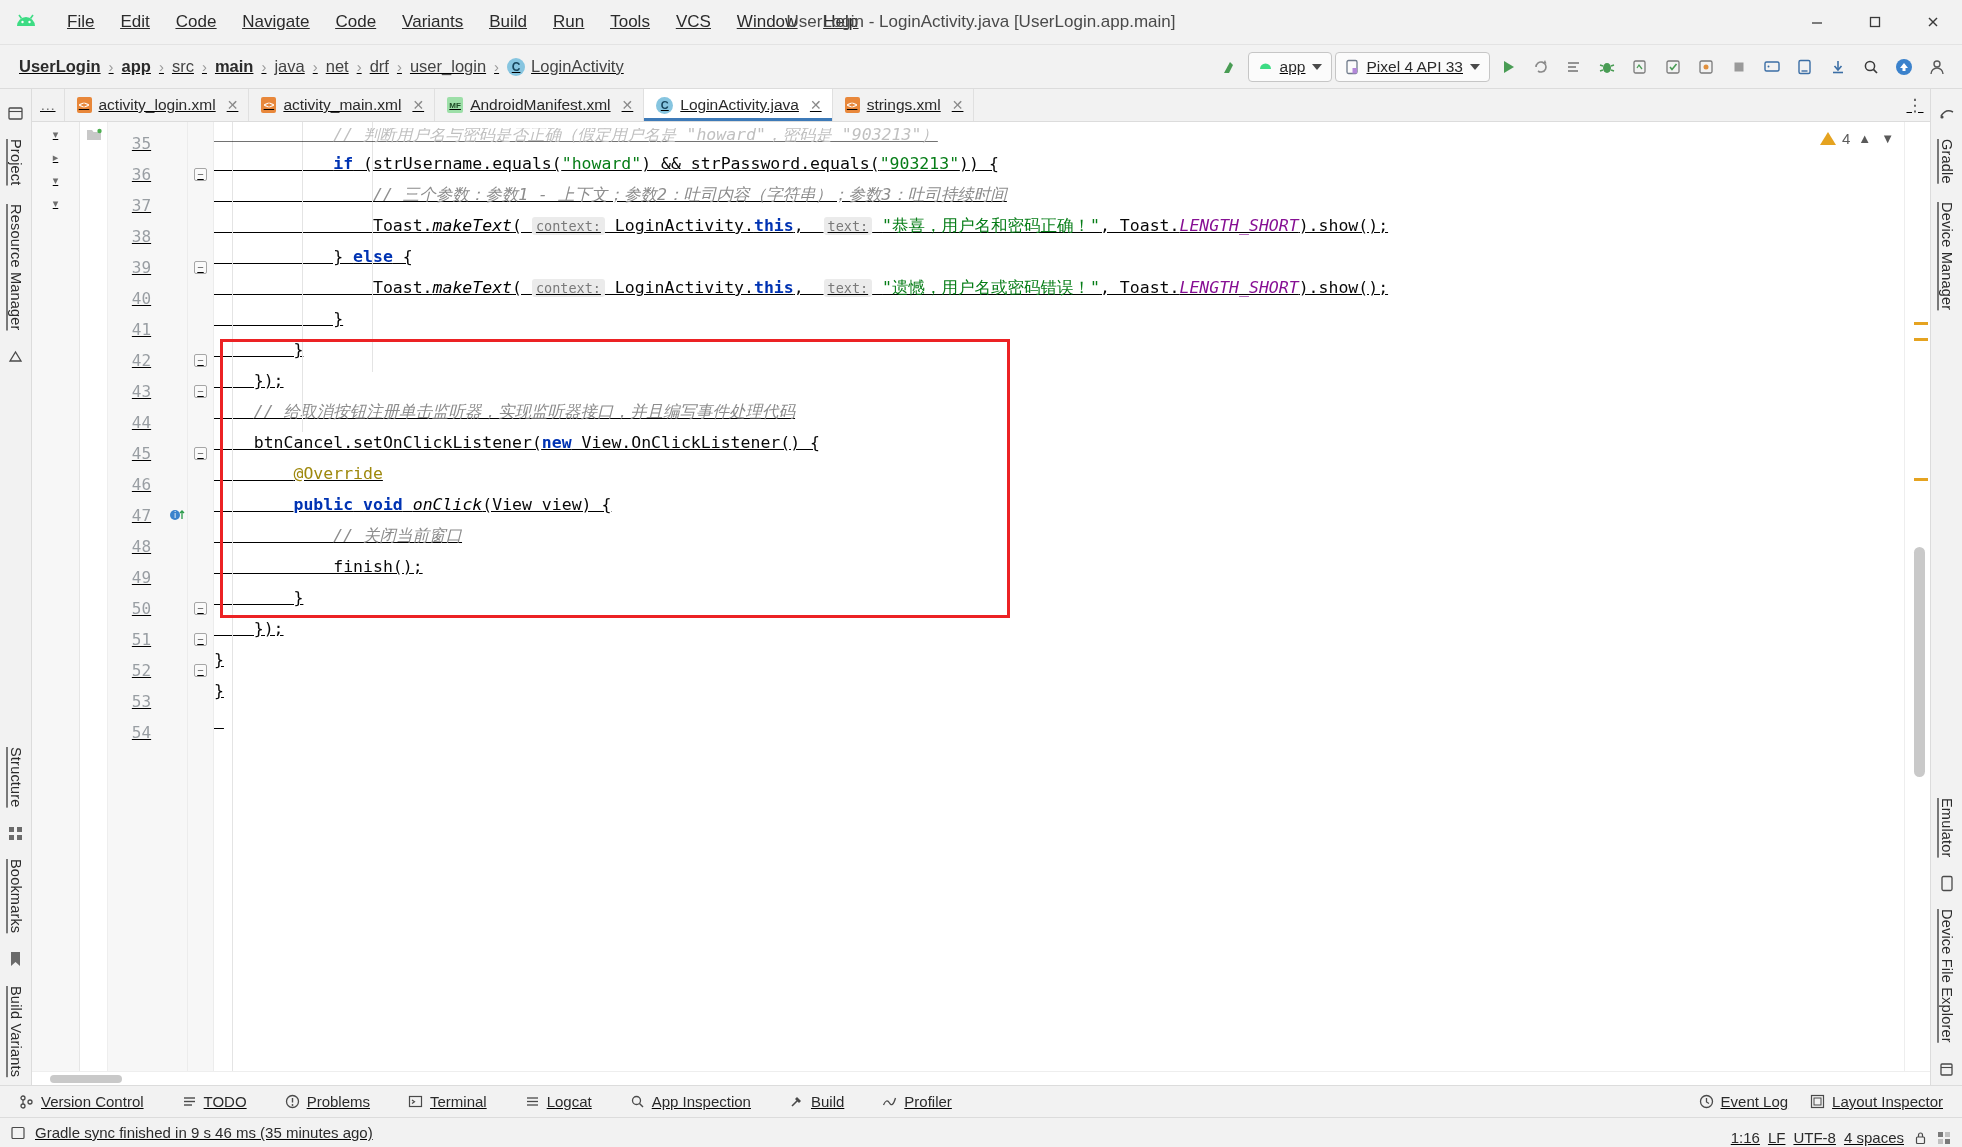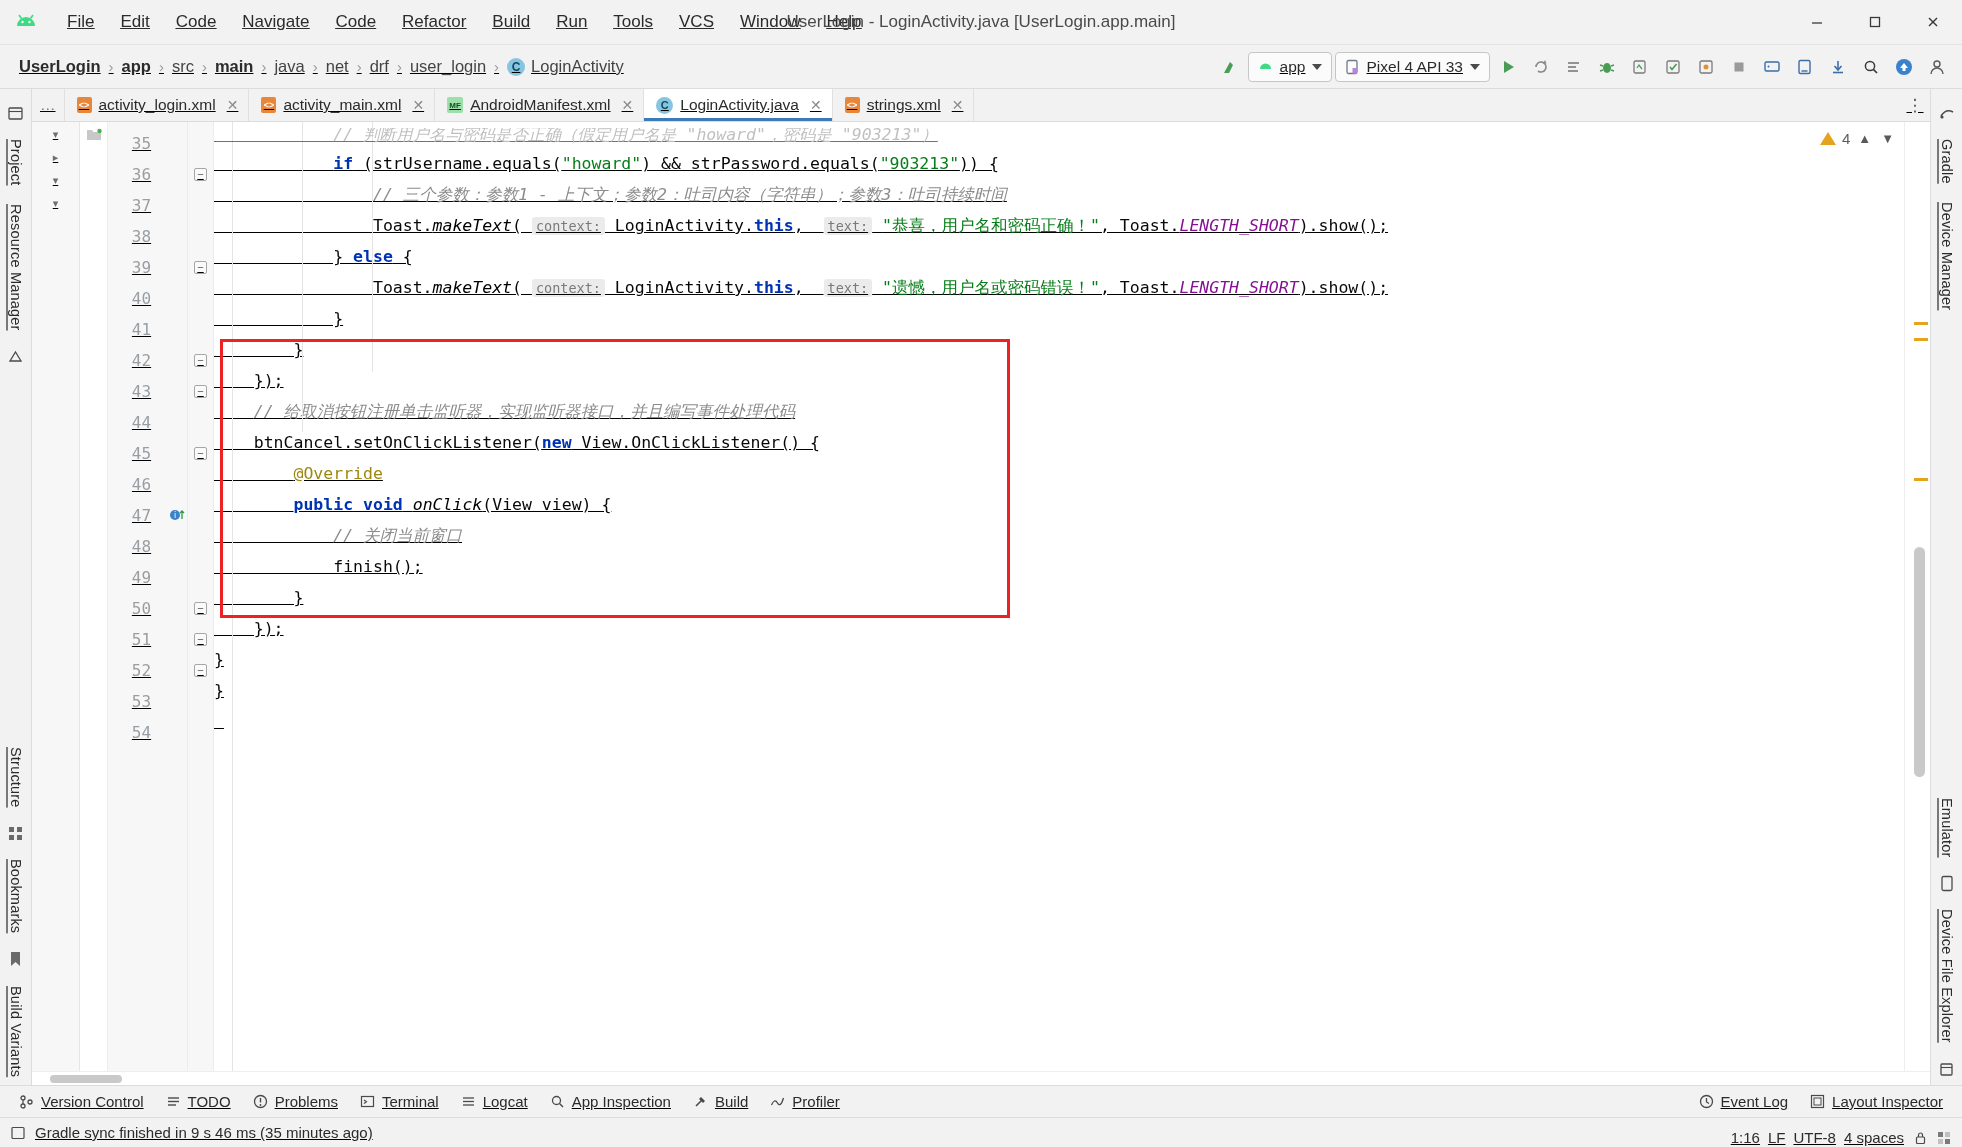--- a/index.html
+++ b/index.html
@@ -179,21 +179,21 @@
     border-bottom: 13px solid #e5a320;
   }
   .chev { font-size: 13px; color: #5a5a5a; padding: 0 2px; }
 
   
   .hscroll { height: 14px; background: #fff; border-top: 1px solid #eee; position: relative; }
   .hthumb { position: absolute; left: 18px; top: 3px; height: 8px; width: 72px; background: #c9c9c9; border-radius: 5px; }
 
   
   .toolbar-bottom {
-    height: 32px; min-height: 32px; display: flex; align-items: center; gap: 0px;
+    height: 32px; min-height: 32px; display: flex; align-items: center; gap: 16px;
     background: #f2f2f2; border-top: 1px solid #dcdcdc; padding: 0 8px;
   }
   .twitem {
     display: flex; align-items: center; gap: 7px; font-size: 15px; color: #2b2b2b;
     padding: 4px 11px; white-space: nowrap;
   }
   .tw-right { margin-left: auto; display: flex; align-items: center; }
 
   
   .statusbar {
@@ -220,21 +220,21 @@
         <line x1="5" y1="3" x2="7.5" y2="6.5" stroke="#3ddc84" stroke-width="1.6"></line>
         <line x1="19" y1="3" x2="16.5" y2="6.5" stroke="#3ddc84" stroke-width="1.6"></line>
       </svg>
     </div>
     <div class="menu-items">
       <div class="menu-item"><u>File</u></div>
       <div class="menu-item"><u>Edit</u></div>
       <div class="menu-item"><u>Code</u></div>
       <div class="menu-item"><u>Navigate</u></div>
       <div class="menu-item"><u>Code</u></div>
-      <div class="menu-item"><u>Refactor</u></div>
+      <div class="menu-item"><u>Variants</u></div>
       <div class="menu-item"><u>Build</u></div>
       <div class="menu-item"><u>Run</u></div>
       <div class="menu-item"><u>Tools</u></div>
       <div class="menu-item"><u>VCS</u></div>
       <div class="menu-item"><u>Window</u></div>
       <div class="menu-item"><u>Help</u></div>
     </div>
     <div class="win-title">UserLogin - LoginActivity.java [UserLogin.app.main]</div>
     <div class="win-controls">
       <div class="win-btn">

